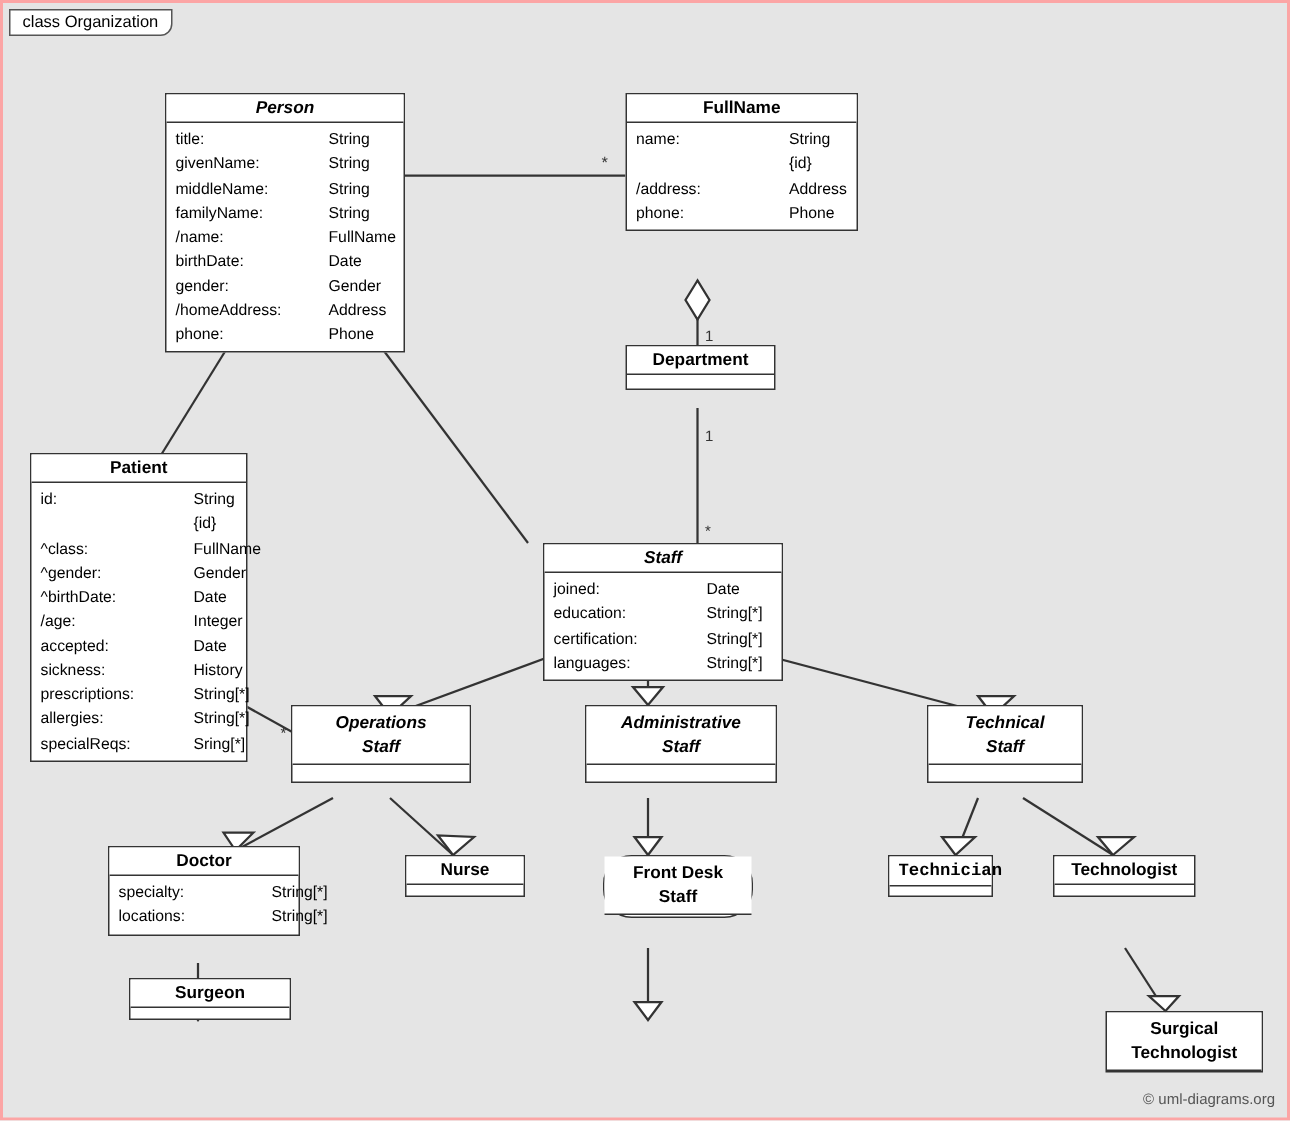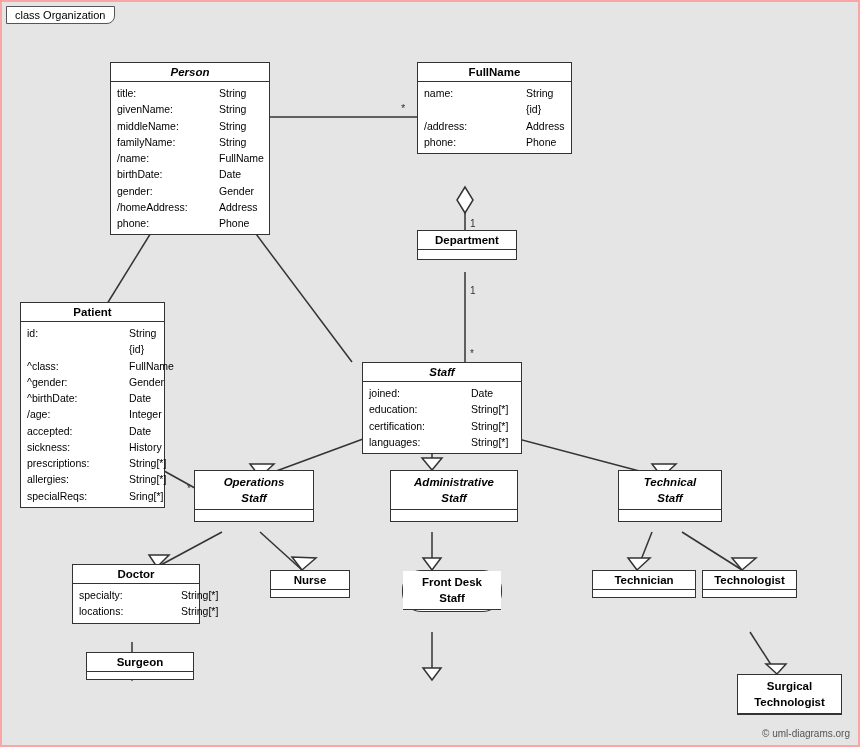--- a/index.html
+++ b/index.html
@@ -319,21 +319,21 @@
   <div class="class-box" style="left:268px; top:568px; width:80px; min-height:28px;">
     <div class="class-title normal">Nurse</div>
     <div class="class-body" style="min-height:6px;"></div>
   </div>
 
   <div class="class-box" style="left:400px; top:568px; width:100px; min-height:42px;border-radius:19px;">
     <div class="class-title normal" style="white-space:pre-line; line-height:1.4;">Front Desk
 Staff</div>
   </div>
 
-  <div class="class-box" style="left:590px; top:568px; width:104px; min-height:28px;">
+  <div class="class-box" style="left:590px; top:568px; width:70px; min-height:28px;font-family:Liberation Mono, monospace;">
     <div class="class-title normal">Technician</div>
     <div class="class-body" style="min-height:6px;"></div>
   </div>
 
   <div class="class-box" style="left:700px; top:568px; width:95px; min-height:28px;">
     <div class="class-title normal">Technologist</div>
     <div class="class-body" style="min-height:6px;"></div>
   </div>
 
   <div class="class-box" style="left:84px; top:650px; width:108px; min-height:28px;">

